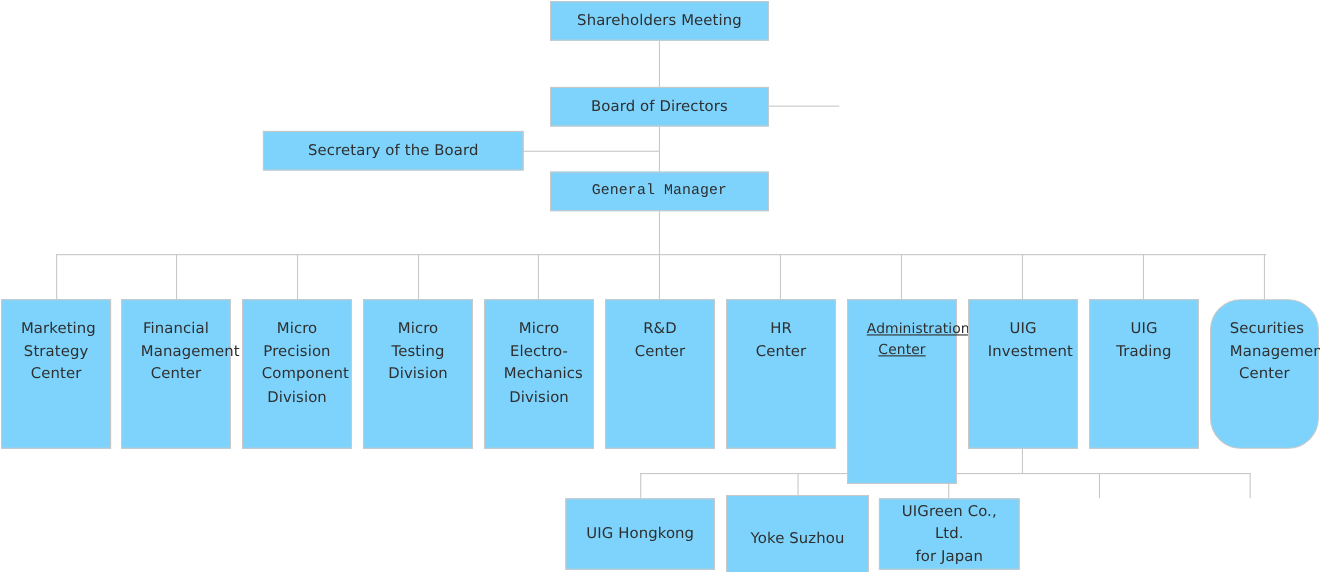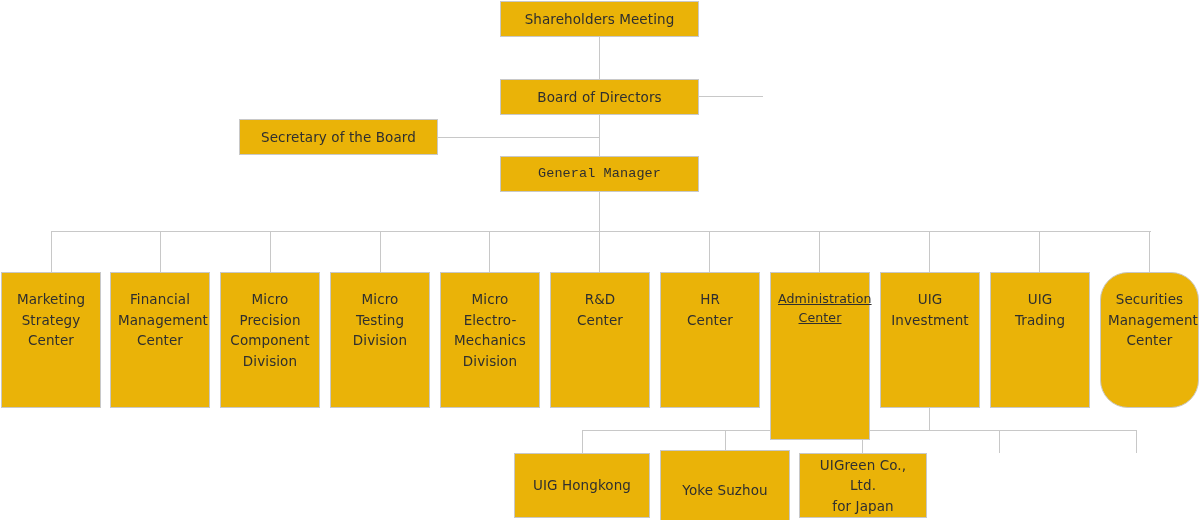--- a/index.html
+++ b/index.html
@@ -12,30 +12,30 @@
     width: 1200px;
     height: 520px;
     background: #ffffff;
     font-family: "DejaVu Sans", "Liberation Sans", sans-serif;
     overflow: hidden;
   }
   .node {
     position: absolute;
     box-sizing: border-box;
     border: 1px solid #c8c8c8;
-    background: #eab308;
+    background: #7dd3fc;
     color: #2f2f2f;
     display: flex;
     align-items: center;
     justify-content: center;
     text-align: center;
     font-size: 13.5px;
     line-height: 1.52;
     letter-spacing: 0.1px;
-    padding: 2px 7px;
+    padding: 2px 17px;
     z-index: 2;
   }
   .node.tall {
     align-items: flex-start;
     padding-top: 16px;
   }
   .node-label {
     display: block;
     width: 100%;
     white-space: pre-line;
@@ -88,21 +88,21 @@
   <div class="conn conn-v" style="left:1136px; top:430px; height:23px;"></div>
 
   <div class="node" style="left:500px; top:1px; width:199px; height:36px;">
     <span class="node-label">Shareholders Meeting</span>
   </div>
 
   <div class="node" style="left:500px; top:79px; width:199px; height:36px;">
     <span class="node-label">Board of Directors</span>
   </div>
 
-  <div class="node" style="left:239px; top:119px; width:199px; height:36px;justify-content:center;">
+  <div class="node" style="left:239px; top:119px; width:237px; height:36px;justify-content:center;">
     <span class="node-label">Secretary of the Board</span>
   </div>
   <div class="node" style="left:500px; top:156px; width:199px; height:36px;font-family:Liberation Mono, monospace;">
     <span class="node-label">General Manager</span>
   </div>
 
   <div class="node tall" style="left:1px; top:272px; width:100px; height:136px;">
     <span class="node-label">Marketing
 Strategy
 Center</span>

